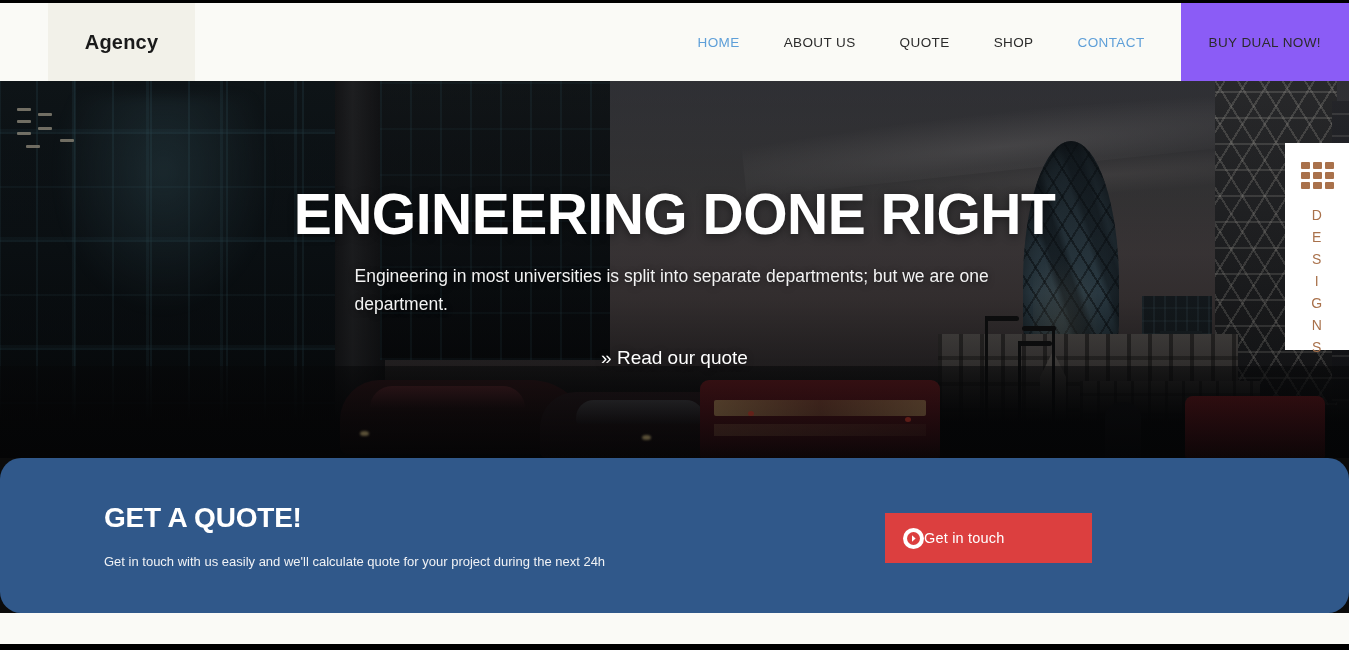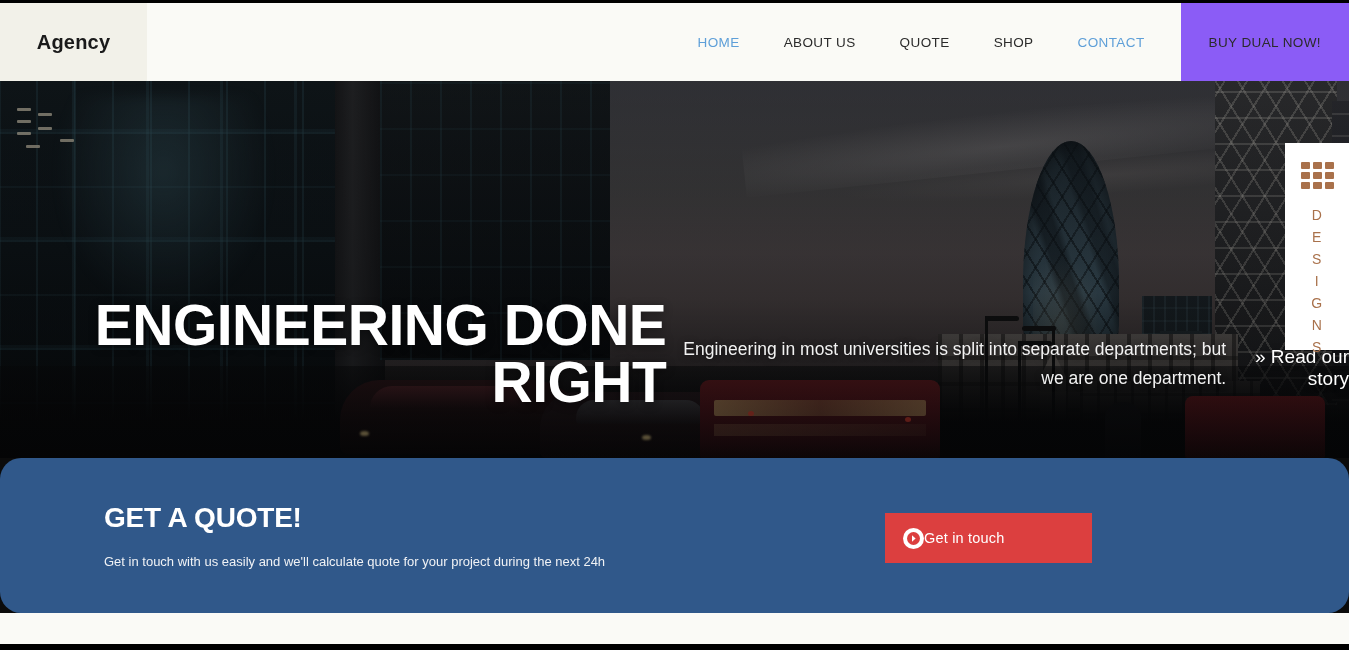--- a/index.html
+++ b/index.html
@@ -13,21 +13,21 @@
   }
   .page { position:relative; width:1349px; height:650px; background:#0b0b0b; }
 
   
   .topbar { position:absolute; top:0; left:0; width:1349px; height:3px; background:#000; z-index:40; }
 
   
   .header {
     position:absolute; top:3px; left:0; width:1349px; height:78px;
     background:#fafaf6; z-index:30;
-    display:flex; align-items:flex-start;
+    display:flex; align-items:flex-start;padding-left:48px;
   }
   .logo-block {
     width:147px; height:100%;
     background:#f2f1e9;
     display:flex; align-items:center; justify-content:center;
   }
   .logo-text {
     font-size:20px; font-weight:bold; color:#1a1a1a;
     letter-spacing:0.2px;
   }
@@ -253,22 +253,22 @@
   }
 
   .hero-veil {
     position:absolute; inset:0;
     background:linear-gradient(180deg,rgba(6,8,10,.34) 0%,rgba(6,8,10,.42) 45%,rgba(4,5,6,.55) 100%);
   }
 
   
   .hero-copy {
     position:absolute; left:0; top:0; width:100%; height:100%;
-    display:flex; flex-direction:row; align-items:center;
-    padding-top:105px; text-align:right;margin-top:32px;
+    display:flex; flex-direction:column; align-items:center;
+    padding-top:105px; text-align:left;
   }
   .hero-title {
     font-size:57px; font-weight:bold; color:#fff;
     letter-spacing:-0.5px; line-height:1;
     text-shadow:0 2px 10px rgba(0,0,0,.45);
   }
   .hero-sub {
     margin-top:19px; width:640px;
     font-size:17.5px; color:#f2f2f2; line-height:1.62;
     text-shadow:0 1px 6px rgba(0,0,0,.55);
@@ -437,21 +437,21 @@
         <div class="taillamp" style="left:905px;bottom:36px"></div>
         <div class="taillamp" style="left:748px;bottom:42px"></div>
       </div>
 
       <div class="hero-veil"></div>
     </div>
 
     <div class="hero-copy">
       <h1 class="hero-title">ENGINEERING DONE RIGHT</h1>
       <p class="hero-sub">Engineering in most universities is split into separate departments; but we are one department.</p>
-      <a class="hero-link">» Read our story</a>
+      <a class="hero-link">» Read our quote</a>
     </div>
   </div>
 
   <div class="designs-tab">
     <div class="grid-icon">
       <span></span>
       <span></span>
       <span></span>
       <span></span>
       <span></span>

